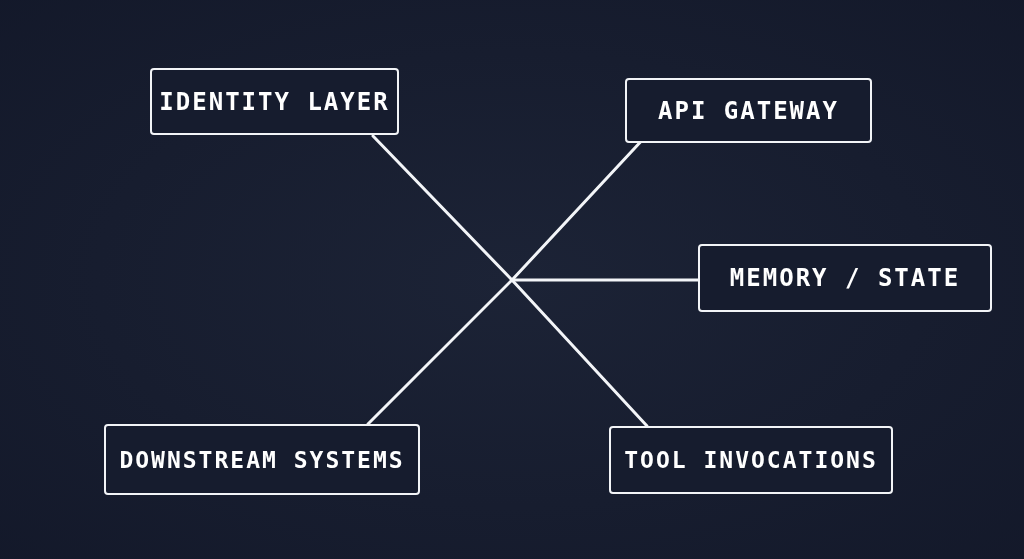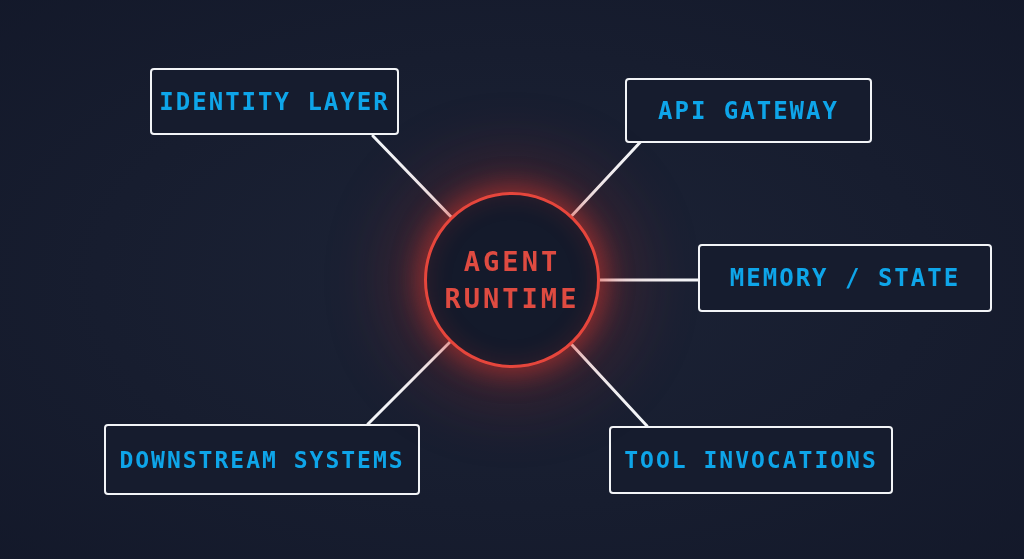--- a/index.html
+++ b/index.html
@@ -27,21 +27,21 @@
   }
   .node {
     position: absolute;
     box-sizing: border-box;
     border: 2.5px solid #f2f4f7;
     border-radius: 4px;
     background: #161c2e;
     display: flex;
     align-items: center;
     justify-content: center;
-    color: #0ea5e9;
+    color: #ffffff;
     font-weight: bold;
     font-size: 24px;
     letter-spacing: 2px;
     white-space: nowrap;
   }
   .node-identity   { left: 150px; top:  68px; width: 249px; height: 67px; }
   .node-api        { left: 625px; top:  78px; width: 247px; height: 65px; }
   .node-memory     { left: 698px; top: 244px; width: 294px; height: 68px; }
   .node-downstream { left: 104px; top: 424px; width: 316px; height: 71px; font-size: 23px; }
   .node-tool       { left: 609px; top: 426px; width: 284px; height: 68px; font-size: 23px; }
@@ -97,18 +97,14 @@
   </div>
 
   <div class="node node-downstream">
     <span>DOWNSTREAM SYSTEMS</span>
   </div>
 
   <div class="node node-tool">
     <span>TOOL INVOCATIONS</span>
   </div>
 
-  <div class="hub">
-    <span class="hub-line">AGENT</span>
-    <span class="hub-line">RUNTIME</span>
-  </div>
 
 </div>
 
 </body></html>

